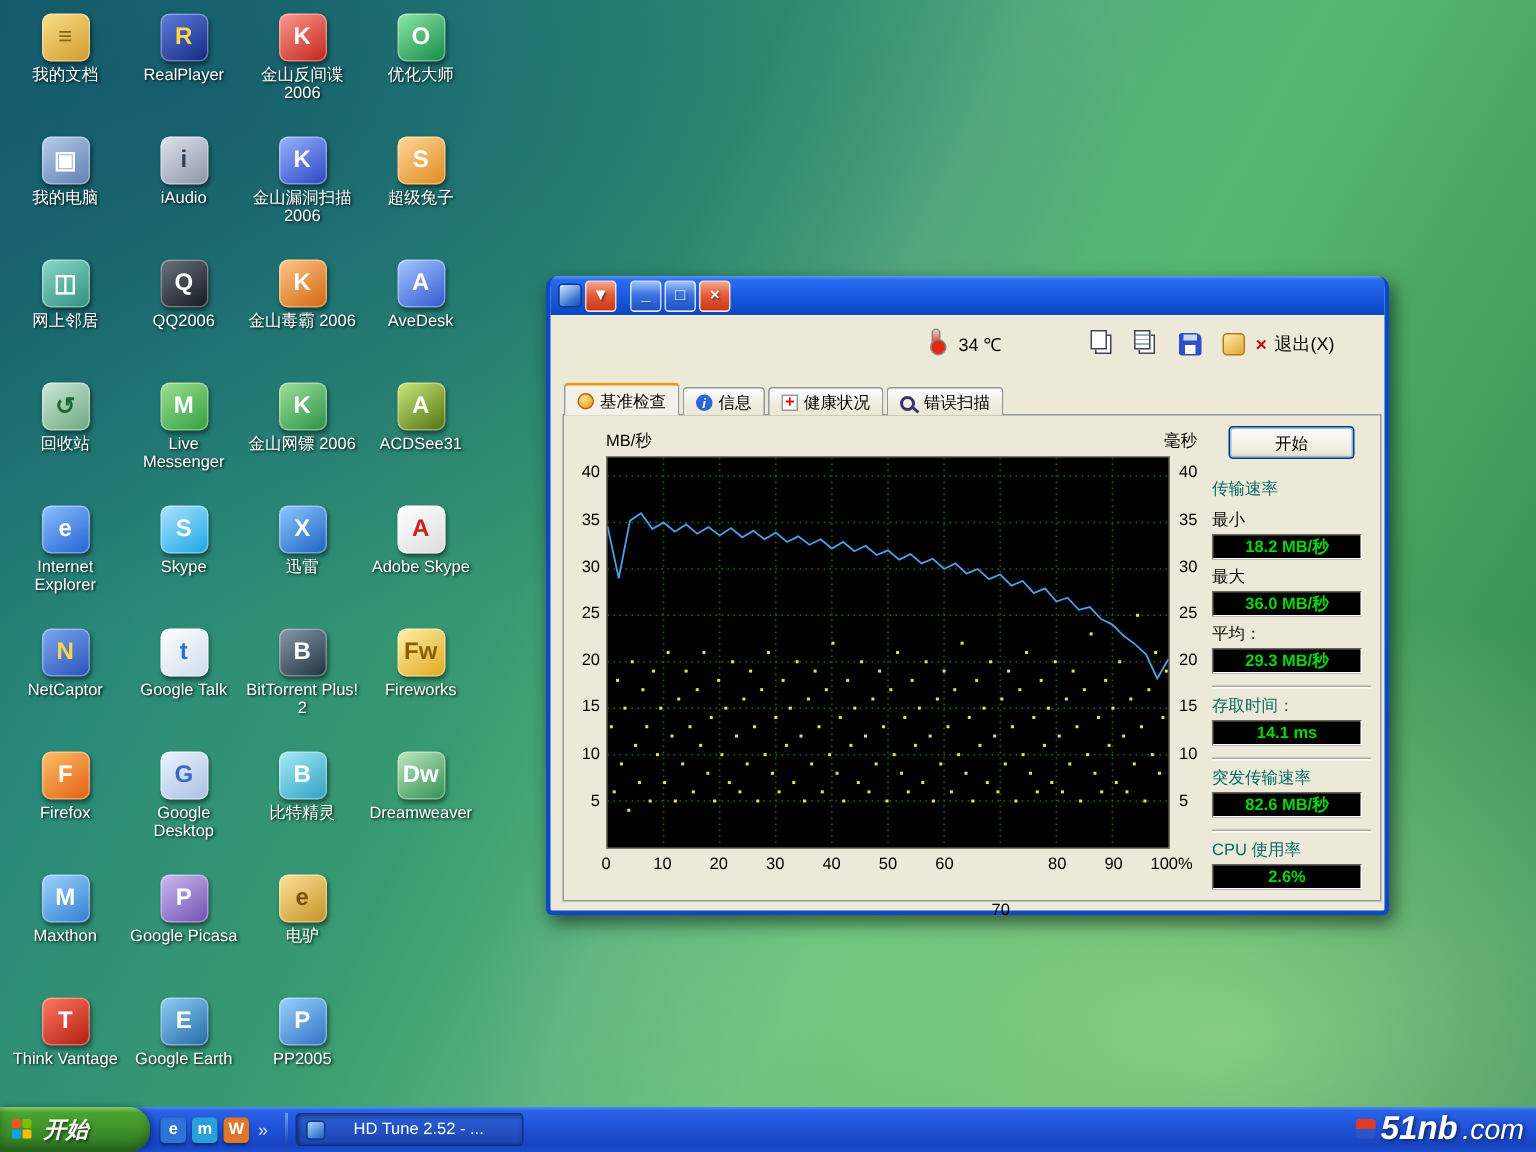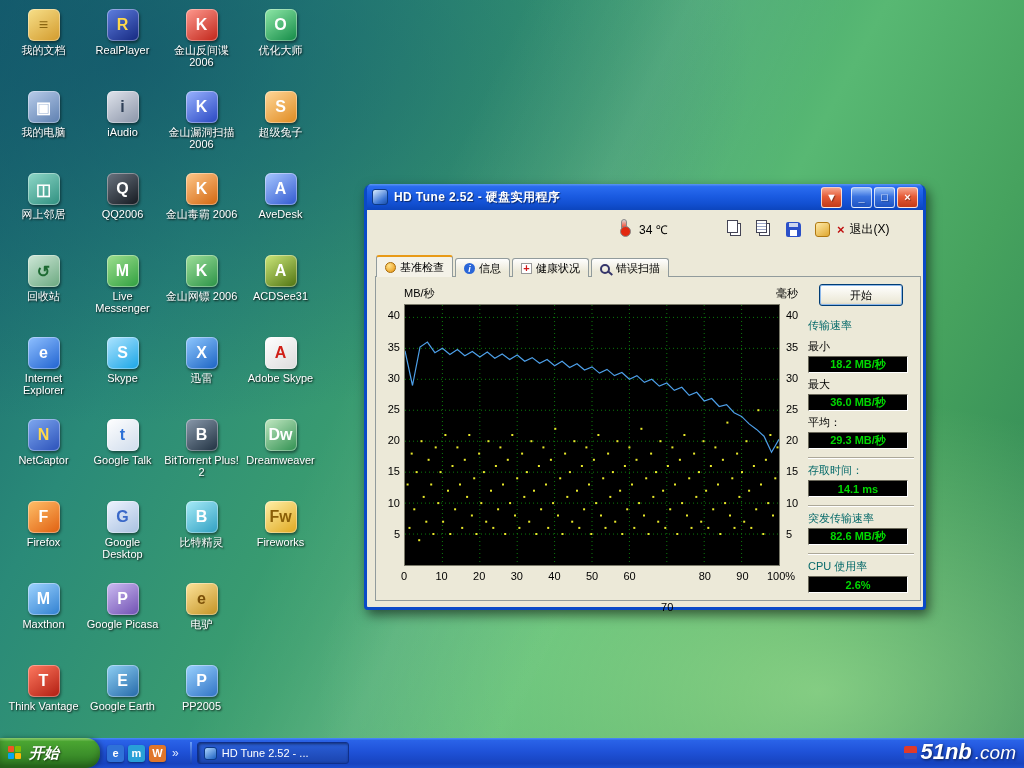--- a/index.html
+++ b/index.html
@@ -169,21 +169,21 @@
   .flag { width:15px; height:15px; display:grid; grid-template:repeat(2,6px)/repeat(2,6px); gap:1px; }
   .flag i { border-radius:1px; }
   .quick-launch { display:flex; align-items:center; gap:4px; padding:0 7px; }
   .ql-icon { width:17px; height:17px; border-radius:3px; color:#fff; font-size:11px; font-weight:bold;
     display:flex; align-items:center; justify-content:center; box-shadow:0 1px 2px rgba(0,0,0,.4); cursor:default; }
   .ql-chev { color:#dce8ff; font-size:12px; padding:0 2px; cursor:default; }
   .tb-sep { width:2px; margin:4px 2px; background:linear-gradient(180deg,#6a9cf8,#1540b0); }
   .taskbtn {
     width:152px; margin:4px 3px; border:1px solid #0f2f8a; border-radius:3px;
     background:linear-gradient(180deg,#2a5fd8,#1b44ae);
-    color:#fff; font-size:11px; display:flex; align-items:center; gap:5px; padding:0 6px;
+    color:#fff; font-size:11px; display:flex; align-items:center; gap:19px; padding:0 6px;
     box-shadow:inset 1px 1px 3px rgba(0,0,0,.5); cursor:default; white-space:nowrap; overflow:hidden;
   }
   .taskbtn-icon { width:13px; height:13px; border-radius:3px; flex:none;
     background:linear-gradient(145deg,#aed6ff,#1a5fc0); border:1px solid #0d3a86; }
   .tray {
     margin-left:auto; display:flex; align-items:center; gap:6px; padding:0 10px 0 10px;
     background:linear-gradient(180deg,#3a85f8 0%, #1f5ee0 50%, #1646c6 100%);
     border-left:1px solid #1240a8; box-shadow:inset 3px 0 4px rgba(0,0,0,.25);
     min-width:185px; justify-content:flex-end; position:relative;
   }
@@ -327,33 +327,32 @@
     </div>
     <div class="dicon">
       <div class="dicon-img" style="background: linear-gradient(145deg, rgb(205, 232, 122), rgb(79, 114, 16)); color: rgb(255, 255, 255);">A</div>
       <div class="dicon-label">ACDSee31</div>
     </div>
     <div class="dicon">
       <div class="dicon-img" style="background: linear-gradient(145deg, rgb(255, 255, 255), rgb(220, 220, 220)); color: rgb(208, 32, 24);">A</div>
       <div class="dicon-label">Adobe Skype</div>
     </div>
     <div class="dicon">
+      <div class="dicon-img" style="background: linear-gradient(145deg, rgb(255, 240, 168), rgb(224, 168, 31)); color: rgb(138, 95, 8);">Fw</div>
+      <div class="dicon-label">Fireworks</div>
+    </div>
+    <div class="dicon">
       <div class="dicon-img" style="background: linear-gradient(145deg, rgb(194, 232, 194), rgb(47, 144, 80)); color: rgb(255, 255, 255);">Dw</div>
       <div class="dicon-label">Dreamweaver</div>
-    </div>
-    <div class="dicon">
-      <div class="dicon-img" style="background: linear-gradient(145deg, rgb(255, 240, 168), rgb(224, 168, 31)); color: rgb(138, 95, 8);">Fw</div>
-      <div class="dicon-label">Fireworks</div>
     </div>
   </div>
 
 <div id="hdtune">
   <div class="titlebar">
     <div class="app-icon"></div>
-    <div class="title-text">HD Tune 2.52 - 硬盘实用程序</div>
     <div class="tbtn tbtn-red tbtn-tray">▼</div>
     <div class="tbtn tbtn-blue">_</div>
     <div class="tbtn tbtn-blue">□</div>
     <div class="tbtn tbtn-red">×</div>
   </div>
 
   <div class="client">
 
     <div class="thermo"></div>
     <div class="temp-text">34 ℃</div>

